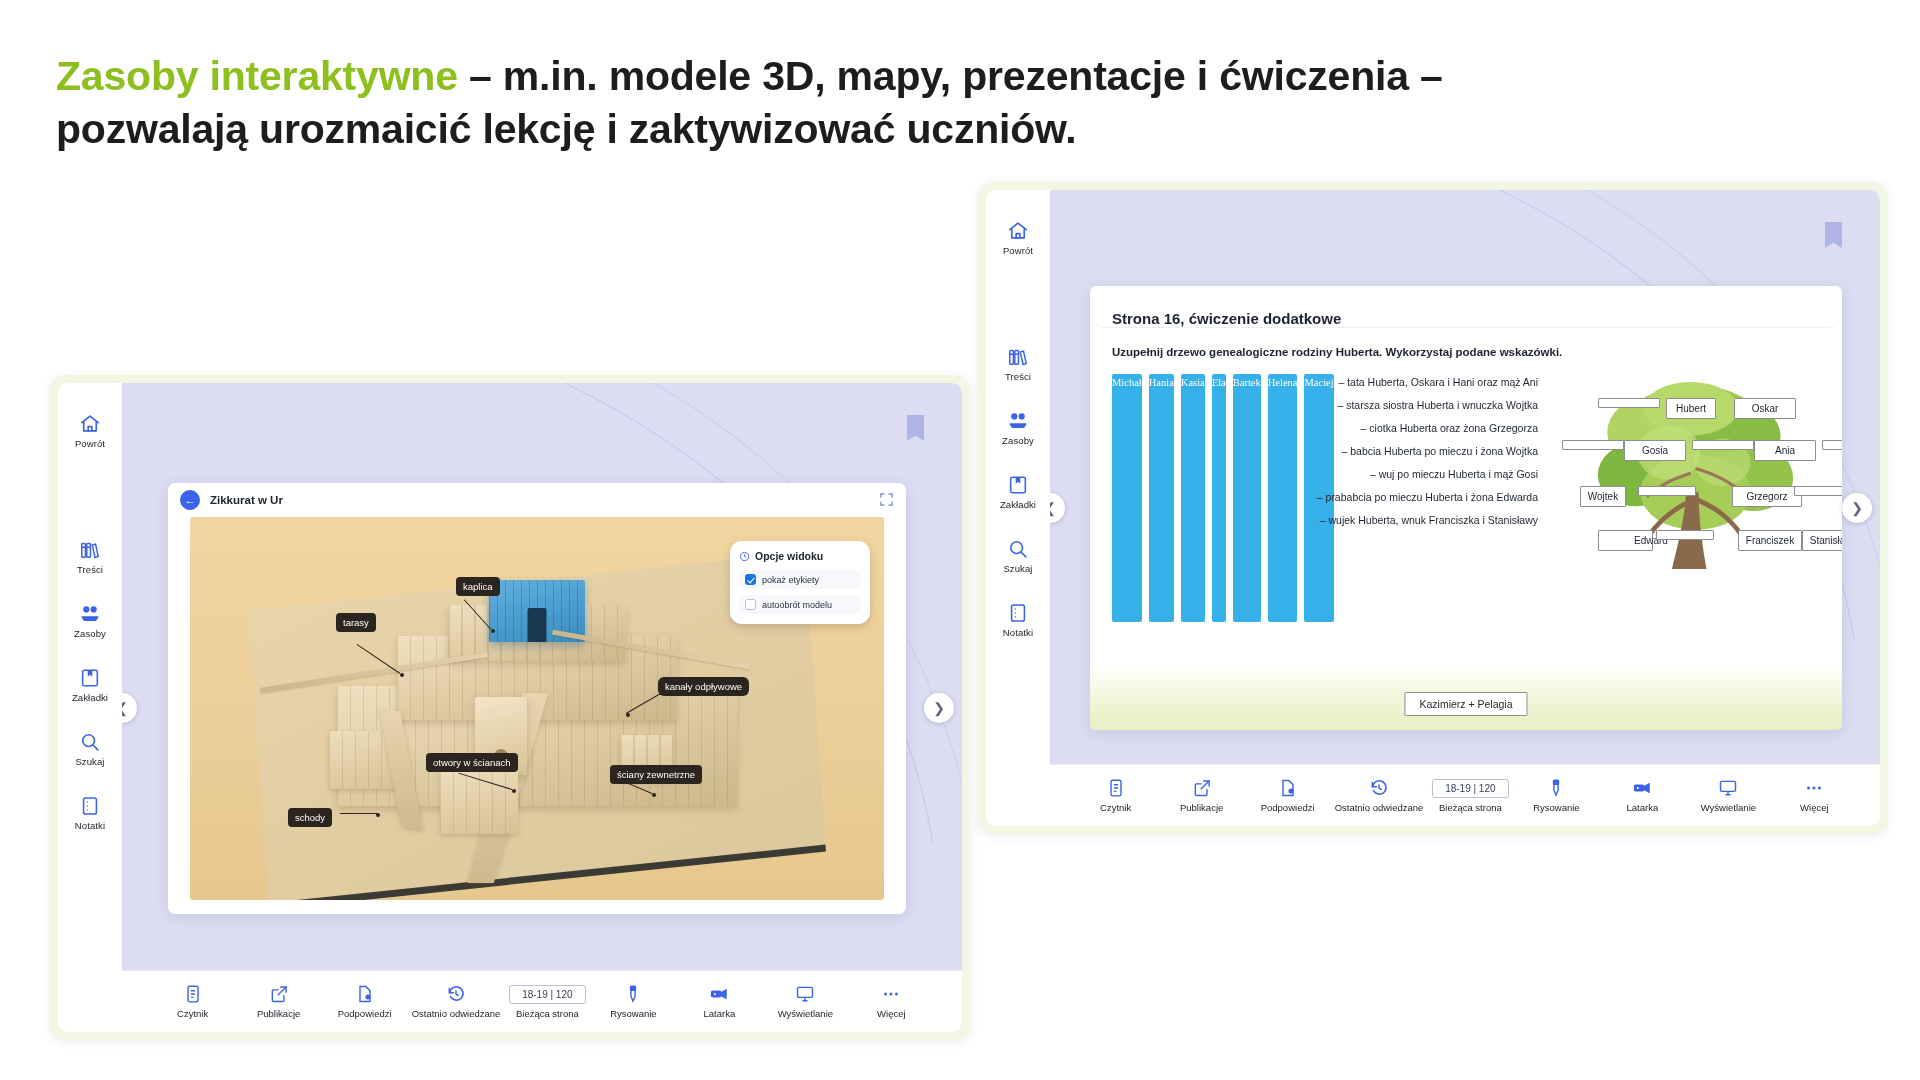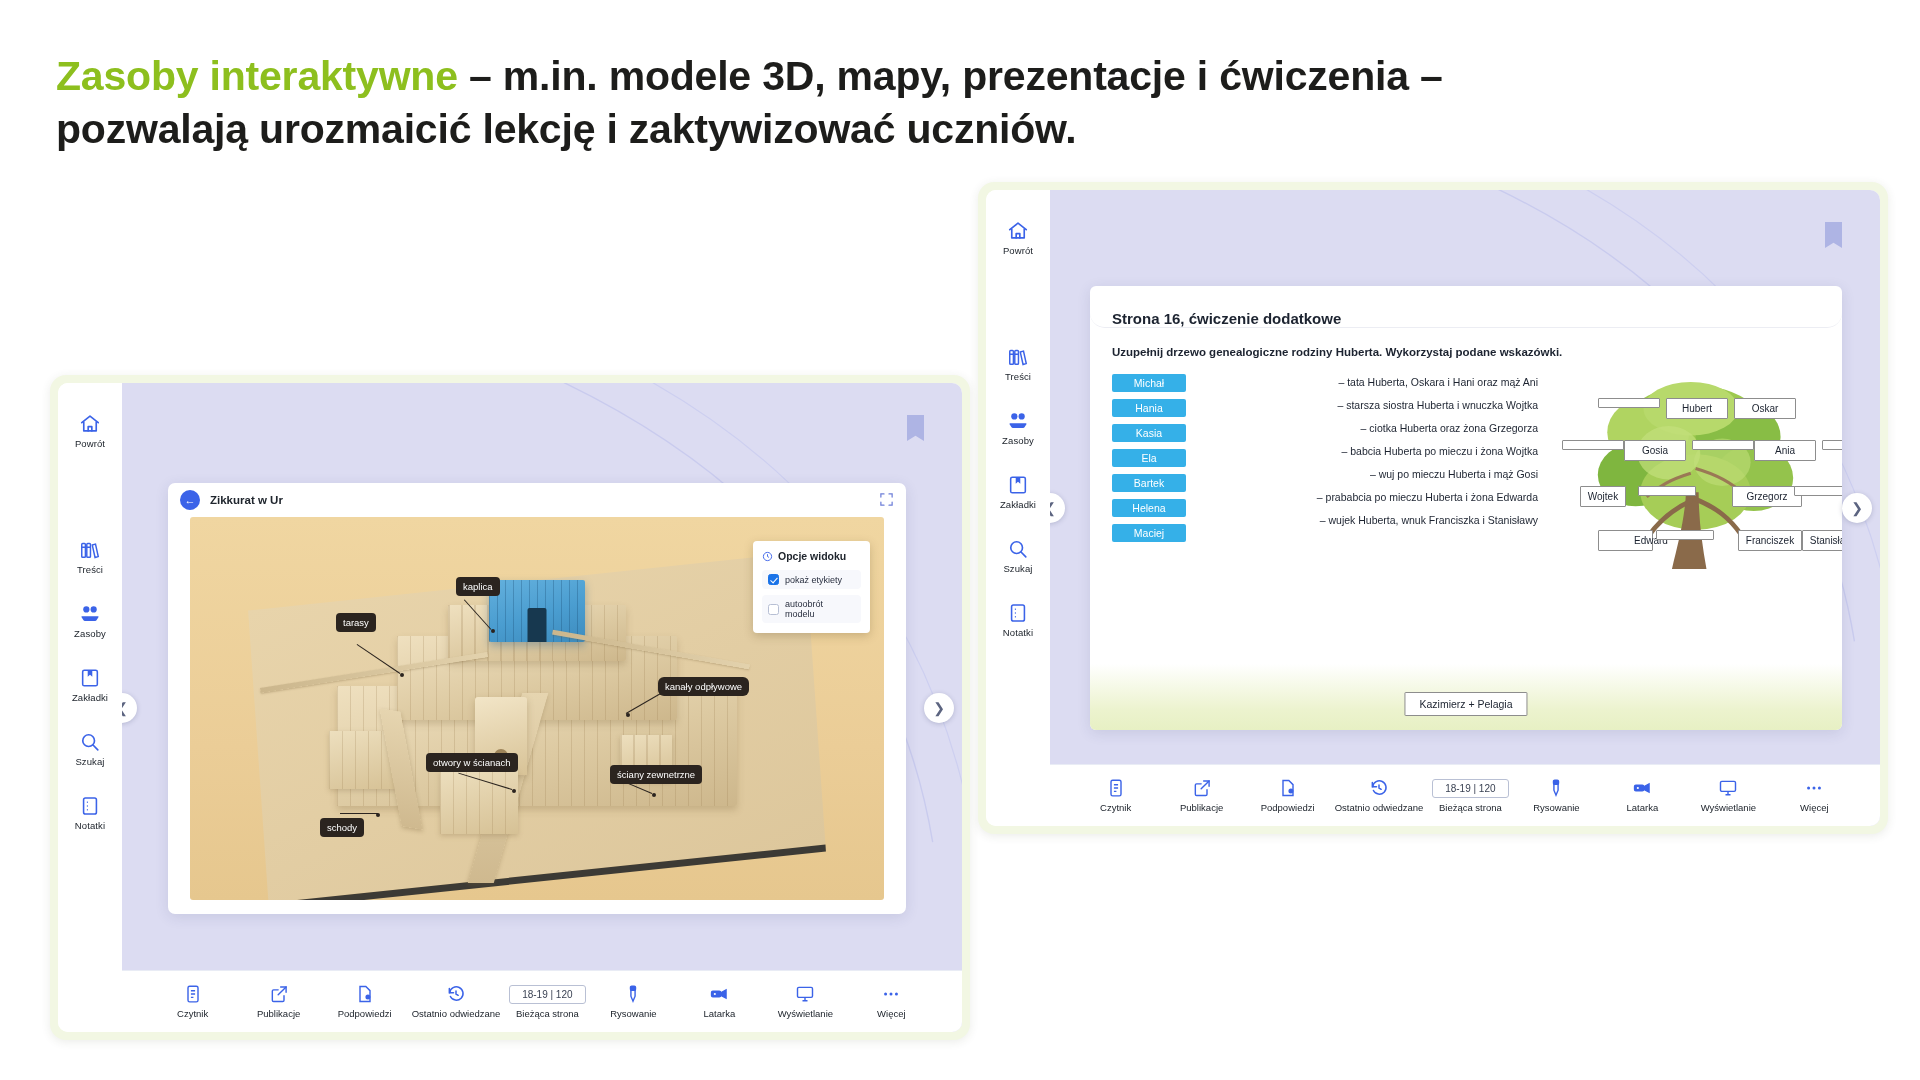--- a/index.html
+++ b/index.html
@@ -181,22 +181,22 @@
 
   .mlabel {
     position: absolute; background: #2b241f; color: #fff;
     font-size: 9.5px; padding: 4px 7px; border-radius: 4px;
     white-space: nowrap; z-index: 6;
   }
   .mleader { position: absolute; background: #2b241f; height: 1px; transform-origin: left center; z-index: 5; }
   .mdot { position: absolute; width: 4px; height: 4px; border-radius: 50%; background: #2b241f; z-index: 6; }
 
   .opts-panel {
-    position: absolute; right: 14px; top: 24px; width: 117px;
-    background: #ffffff; border-radius: 4px; padding: 9px 9px 10px;
+    position: absolute; right: 14px; top: 24px; width: 140px;
+    background: #ffffff; border-radius: 12px; padding: 9px 9px 10px;
     box-shadow: 0 3px 10px rgba(90,70,30,.25); z-index: 7;
   }
   .opts-title { display: flex; align-items: center; gap: 5px; font-size: 10.5px; font-weight: 700; color: #20262e; margin-bottom: 8px; }
   .opts-title .o-ico { width: 11px; height: 11px; color: #3b63e8; }
   .opts-title .o-ico svg { width: 100%; height: 100%; display: block; }
   .opt-row {
     display: flex; align-items: center; gap: 6px;
     background: #f7f8fc; border-radius: 4px; padding: 4px 6px;
     font-size: 9px; color: #2a3040; cursor: pointer;
   }
@@ -217,21 +217,21 @@
   .sheet-head {
     height: 42px; display: flex; align-items: flex-end; padding: 0 22px;
     border-bottom: 1px solid #ecedf3;
     border-radius: 15px;
   }
   .sheet-head-title { font-size: 15px; font-weight: 700; color: #1c2330; }
   .sheet-body { position: relative; padding: 18px 22px 0; height: calc(100% - 42px); }
   .sheet-instr { font-size: 11.5px; font-weight: 700; color: #1c2330; margin-bottom: 16px; }
 
   .ex-row { display: flex; gap: 22px; }
-  .chips { display: flex; flex-direction: column; gap: 7px; width: 74px; flex: 0 0 74px; }
+  .chips { display: flex; flex-direction: row; gap: 7px; width: 74px; flex: 0 0 74px; font-family: Liberation Serif, serif; }
   .chip {
     background: #35b0e8; color: #fff; font-size: 10.5px; text-align: center;
     padding: 3px 0; border-radius: 2px; cursor: pointer;
   }
   .hints { display: flex; flex-direction: column; gap: 11px; flex: 0 0 330px; padding-top: 2px; align-items: flex-end; }
   .hint { font-size: 10.5px; color: #1c2330; }
 
   .tree-wrap { position: relative; flex: 1; height: 248px; }
   .tree-art { position: absolute; inset: 0; }
   .tbox {
@@ -391,21 +391,21 @@
             <div class="mdot" style="left:322px;top:272px;"></div>
             <div class="mleader" style="left:322px;top:272px;width:56px;transform:rotate(197deg);"></div>
             <div class="mlabel" style="left:236px;top:236px;">otwory w ścianach</div>
 
             <div class="mdot" style="left:462px;top:276px;"></div>
             <div class="mleader" style="left:462px;top:276px;width:40px;transform:rotate(203deg);"></div>
             <div class="mlabel" style="left:420px;top:248px;">ściany zewnetrzne</div>
 
             <div class="mdot" style="left:186px;top:296px;"></div>
             <div class="mleader" style="left:150px;top:296px;width:38px;"></div>
-            <div class="mlabel" style="left:98px;top:301px;margin-left:32px;">schody</div>
+            <div class="mlabel" style="left:98px;top:291px;">schody</div>
 
             <div class="opts-panel">
               <div class="opts-title">
                 <span class="o-ico">
                     <svg viewBox="0 0 24 24" fill="none" stroke="currentColor" stroke-width="2">
                       <circle cx="12" cy="12" r="9"></circle>
                       <path d="M12 7v5l3.2 2"></path>
                     </svg>
                   </span>
                 <span>Opcje widoku</span>
@@ -624,21 +624,21 @@
                     <ellipse cx="206" cy="112" rx="36" ry="30" fill="#c3e07c" opacity=".55"></ellipse>
                   </g>
                   <path d="M160 150 C 158 186, 150 214, 142 248 L 186 248 C 180 214, 176 184, 176 150 Z" fill="#8a6a4a"></path>
                   <path d="M168 160 C 142 172, 126 186, 112 206" stroke="#8a6a4a" stroke-width="6" fill="none"></path>
                   <path d="M170 158 C 200 170, 216 184, 230 204" stroke="#8a6a4a" stroke-width="6" fill="none"></path>
                   <path d="M166 126 C 140 134, 126 142, 110 156" stroke="#9a7855" stroke-width="4" fill="none"></path>
                   <path d="M172 120 C 200 128, 218 138, 232 152" stroke="#9a7855" stroke-width="4" fill="none"></path>
                 </svg>
 
                 <div class="tbox blank" style="left:38px;top:24px;width:62px;"></div>
-                <div class="tbox" style="left:106px;top:24px;width:62px;">Hubert</div>
+                <div class="tbox" style="left:106px;top:24px;width:50px;">Hubert</div>
                 <div class="tbox" style="left:174px;top:24px;width:62px;">Oskar</div>
 
                 <div class="tbox blank" style="left:2px;top:66px;width:62px;"></div>
                 <div class="tbox" style="left:64px;top:66px;width:62px;">Gosia</div>
                 <div class="tbox blank" style="left:132px;top:66px;width:62px;"></div>
                 <div class="tbox" style="left:194px;top:66px;width:62px;">Ania</div>
                 <div class="tbox blank" style="left:262px;top:66px;width:62px;"></div>
 
                 <div class="tbox" style="left:20px;top:112px;width:46px;">Wojtek</div>
                 <div class="tbox blank" style="left:78px;top:112px;width:58px;"></div>

